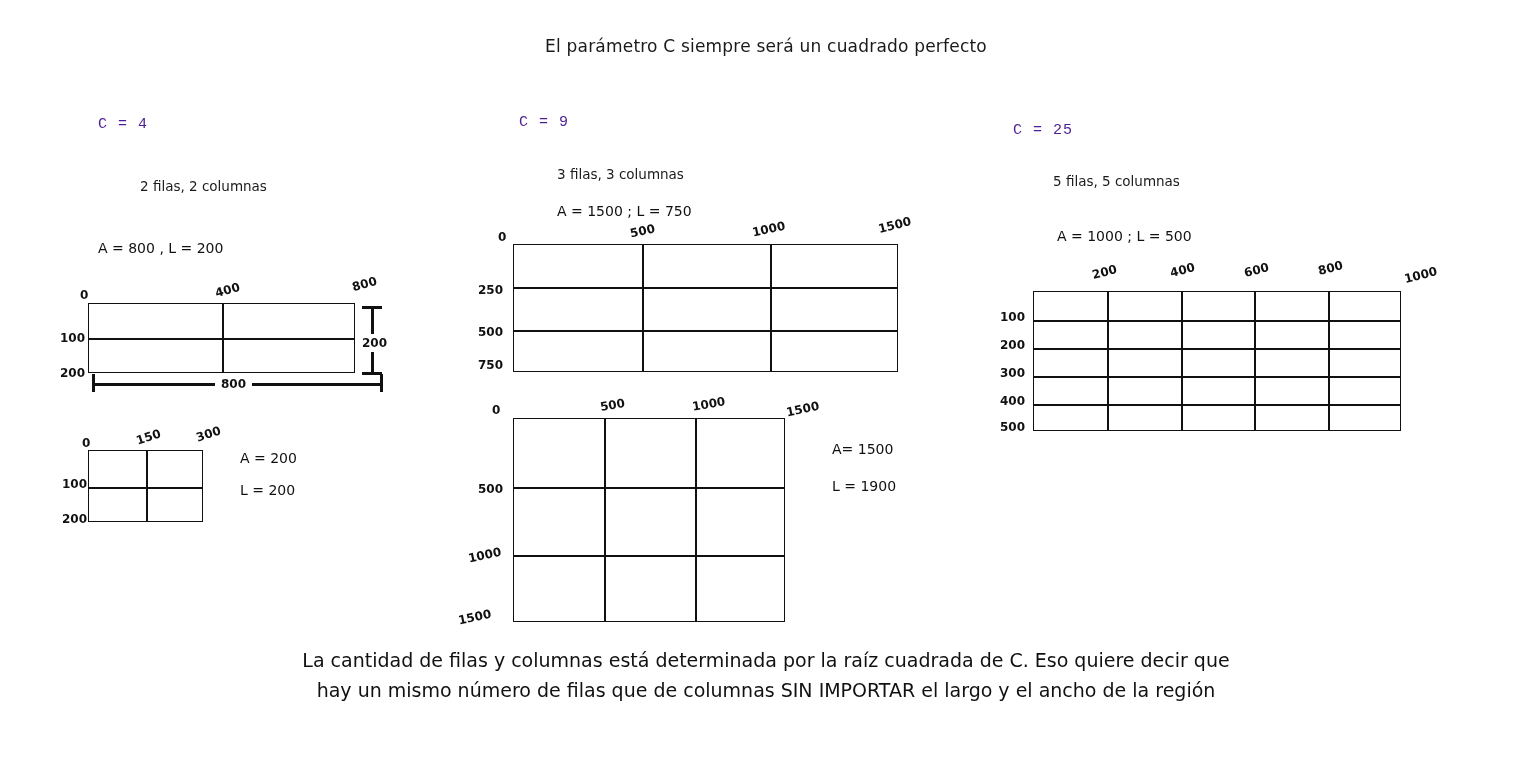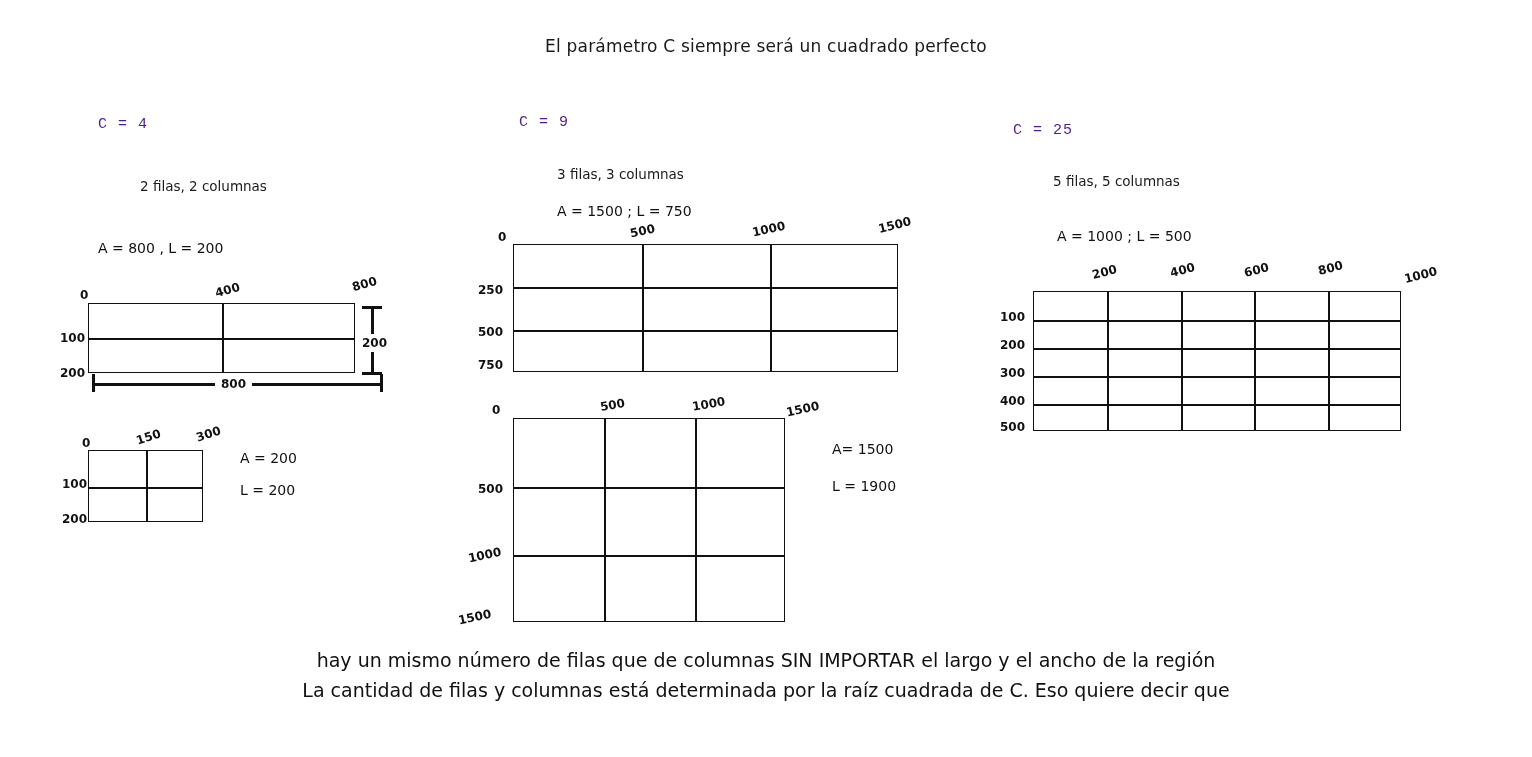--- a/index.html
+++ b/index.html
@@ -174,15 +174,15 @@
 <div class="abs tick tick-b" style="left:1244px; top:263px; transform:rotate(-14deg);">600</div>
 <div class="abs tick tick-b" style="left:1318px; top:261px; transform:rotate(-14deg);">800</div>
 <div class="abs tick tick-b" style="left:1404px; top:268px; transform:rotate(-14deg);">1000</div>
 <div class="abs tick tick-b" style="left:1000px; top:310px;">100</div>
 <div class="abs tick tick-b" style="left:1000px; top:338px;">200</div>
 <div class="abs tick tick-b" style="left:1000px; top:366px;">300</div>
 <div class="abs tick tick-b" style="left:1000px; top:394px;">400</div>
 <div class="abs tick tick-b" style="left:1000px; top:420px;">500</div>
 
 <div class="abs footer">
+  <span class="line">La cantidad de filas y columnas está determinada por la raíz cuadrada de C. Eso quiere decir que</span>
   <span class="line">hay un mismo número de filas que de columnas SIN IMPORTAR el largo y el ancho de la región</span>
-  <span class="line">La cantidad de filas y columnas está determinada por la raíz cuadrada de C. Eso quiere decir que</span>
 </div>
 
 </body></html>

